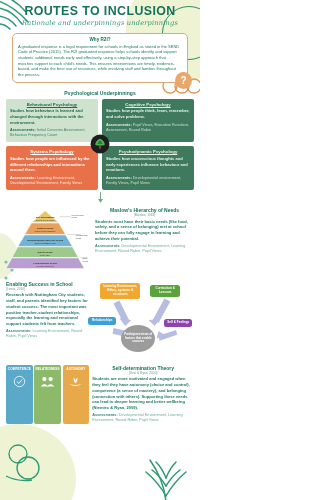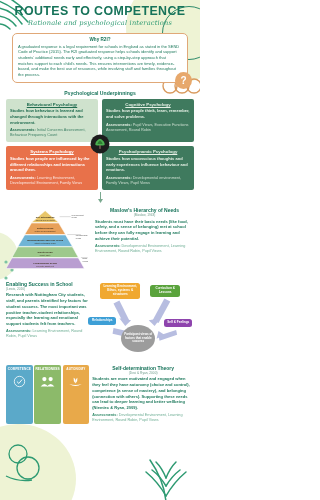--- a/index.html
+++ b/index.html
@@ -197,22 +197,22 @@
       <path d="M26 44 Q18 30 6 20"></path>
     <path d="M26 44 Q34 30 46 20"></path>
       <path d="M26 34 Q20 24 12 18"></path>
     <path d="M26 34 Q32 24 40 18"></path>
       <path d="M26 26 Q30 16 36 10"></path>
     <path d="M26 26 Q22 16 16 10"></path>
   </g>
 </svg>
 
 <div class="header">
-  <div class="title">ROUTES TO COMPETENCE</div>
-  <div class="subtitle">Rationale and psychological interactions</div>
+  <div class="title">ROUTES TO INCLUSION</div>
+  <div class="subtitle">Rationale and underpinnings underpinnings</div>
 </div>
 
 <div class="why-card">
   <div class="why-title">Why R2I?</div>
   <div class="why-body">A graduated response is a legal requirement for schools in England as stated in the SEND Code of Practice (2015). The R2I graduated response helps schools identify and support students' additional needs early and effectively, using a step-by-step approach that matches support to each child's needs. This ensures interventions are timely, evidence-based, and make the best use of resources, while involving staff and families throughout the process.</div>
   <div class="q-badge">?</div>
 </div>
 
 <div class="sec-head">Psychological Underpinnings</div>
 

